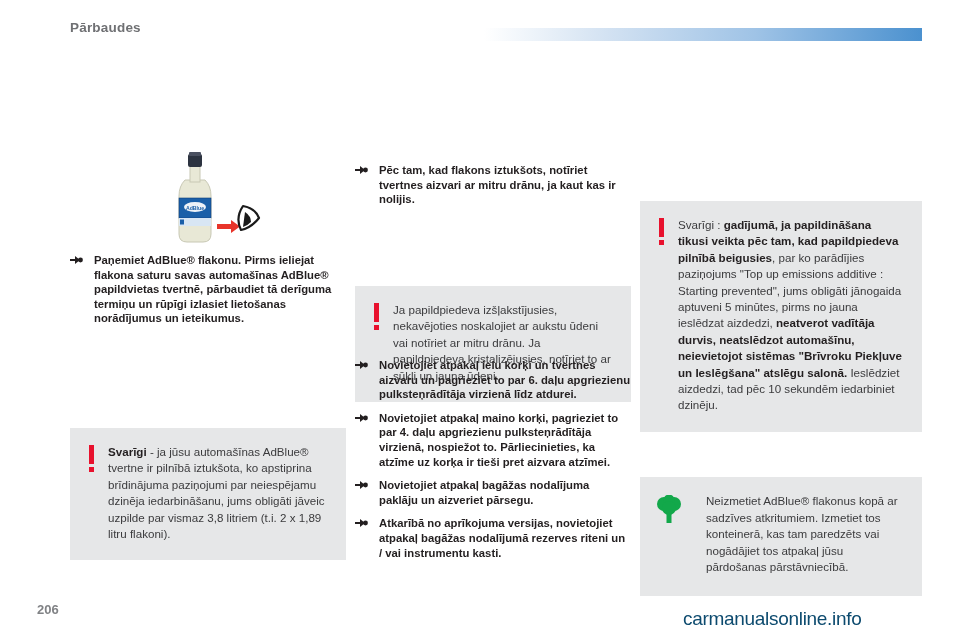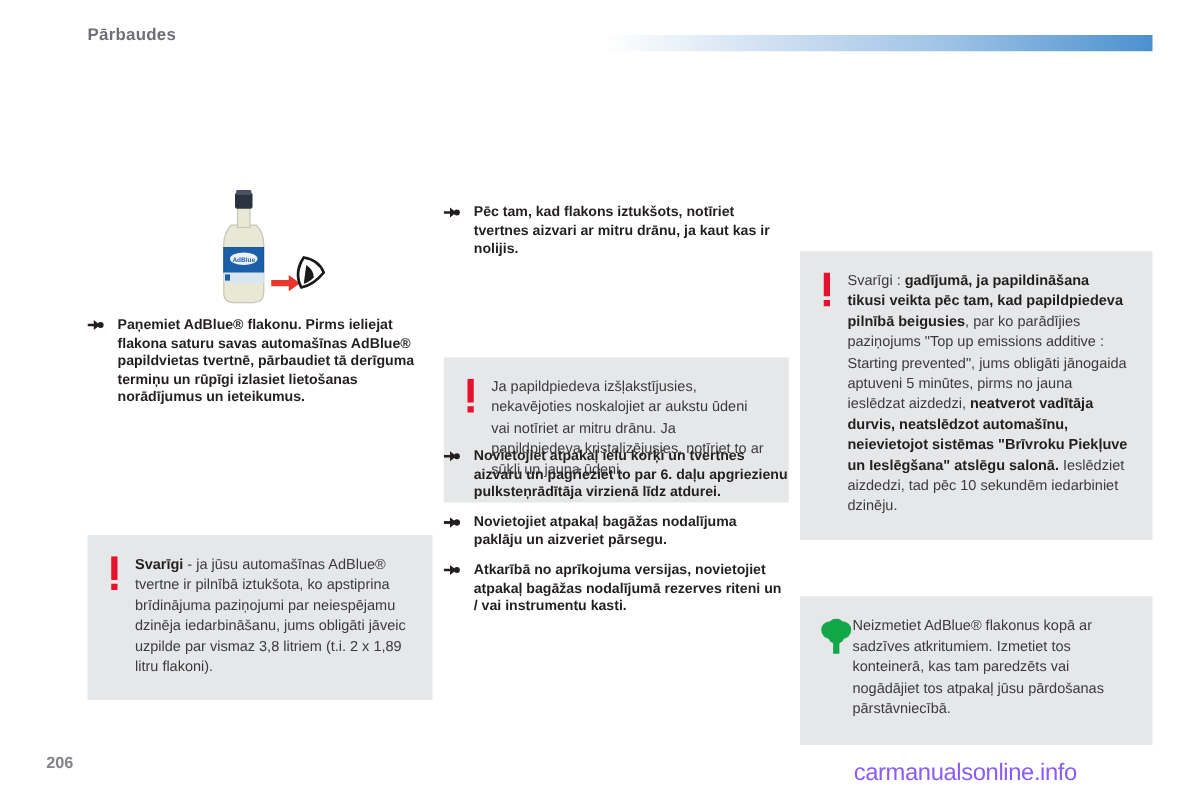--- a/index.html
+++ b/index.html
@@ -60,41 +60,41 @@
     padding-top:1px;
   }
   .note .bang svg { display:block; }
   .note .body {
     font-size:11.6px;
     line-height:16.4px;
     color:#3b3b3d;
   }
   .note .body b { color:#231f20; font-weight:bold; }
 
-  .note-eco { background:#e6e7e8; padding:16px 18px 20px 16px; display:flex; gap:0; }
+  .note-eco { background:#e6e7e8; padding:16px 18px 20px 16px; display:flex; gap:24px; }
   .note-eco .tree { flex:0 0 auto; width:26px; padding-top:2px; }
   .note-eco .body { font-size:11.6px; line-height:16.6px; color:#3b3b3d; }
 
   
   #intro-list   { position:absolute; left:70px;  top:253px; width:276px; }
   #note-tank    { position:absolute; left:70px;  top:382px; width:276px; }
   #clean-list   { position:absolute; left:355px; top:163px; width:276px; }
   #note-spill   { position:absolute; left:355px; top:240px; width:276px; }
   #refit-list   { position:absolute; left:355px; top:358px; width:276px; }
   #note-important { position:absolute; left:640px; top:155px; width:282px; }
   #note-eco-box { position:absolute; left:640px; top:477px; width:282px; }
 
   
   .page-number {
     position:absolute; left:22px; top:602px;
     font-size:13px; font-weight:bold; color:#808285;margin-left:15px;
   }
   .watermark {
     position:absolute; left:683px; top:608px;
-    font-size:19px; color:#8b5cf6; letter-spacing:-0.3px;
+    font-size:19px; color:#0c4a6e; letter-spacing:-0.3px;
   }
 </style>
 </head>
 <body>
 
 <div class="page">
 
   <div class="header">
     <div class="section-title">Pārbaudes</div>
     <div class="header-rule"></div>
@@ -178,20 +178,21 @@
       </span>
       <span>Novietojiet atpakaļ ielu korķi un tvertnes aizvaru un pagrieziet to par 6. daļu apgriezienu pulksteņrādītāja virzienā līdz atdurei.</span>
     </li>
     <li>
       <span class="hand">
         <svg width="14" height="12" viewBox="0 0 14 12">
           <path d="M0 5 h5 v-3 l5 4 l-5 4 v-3 h-5 z" fill="#231f20"></path>
           <circle cx="10.5" cy="6" r="2.4" fill="#231f20"></circle>
         </svg>
       </span>
+      <span>Novietojiet atpakaļ maino korķi, pagrieziet to par 4. daļu apgriezienu pulksteņrādītāja virzienā, nospiežot to. Pārliecinieties, ka atzīme uz korķa ir tieši pret aizvara atzīmei.</span>
     </li>
     <li>
       <span class="hand">
         <svg width="14" height="12" viewBox="0 0 14 12">
           <path d="M0 5 h5 v-3 l5 4 l-5 4 v-3 h-5 z" fill="#231f20"></path>
           <circle cx="10.5" cy="6" r="2.4" fill="#231f20"></circle>
         </svg>
       </span>
       <span>Novietojiet atpakaļ bagāžas nodalījuma paklāju un aizveriet pārsegu.</span>
     </li>

